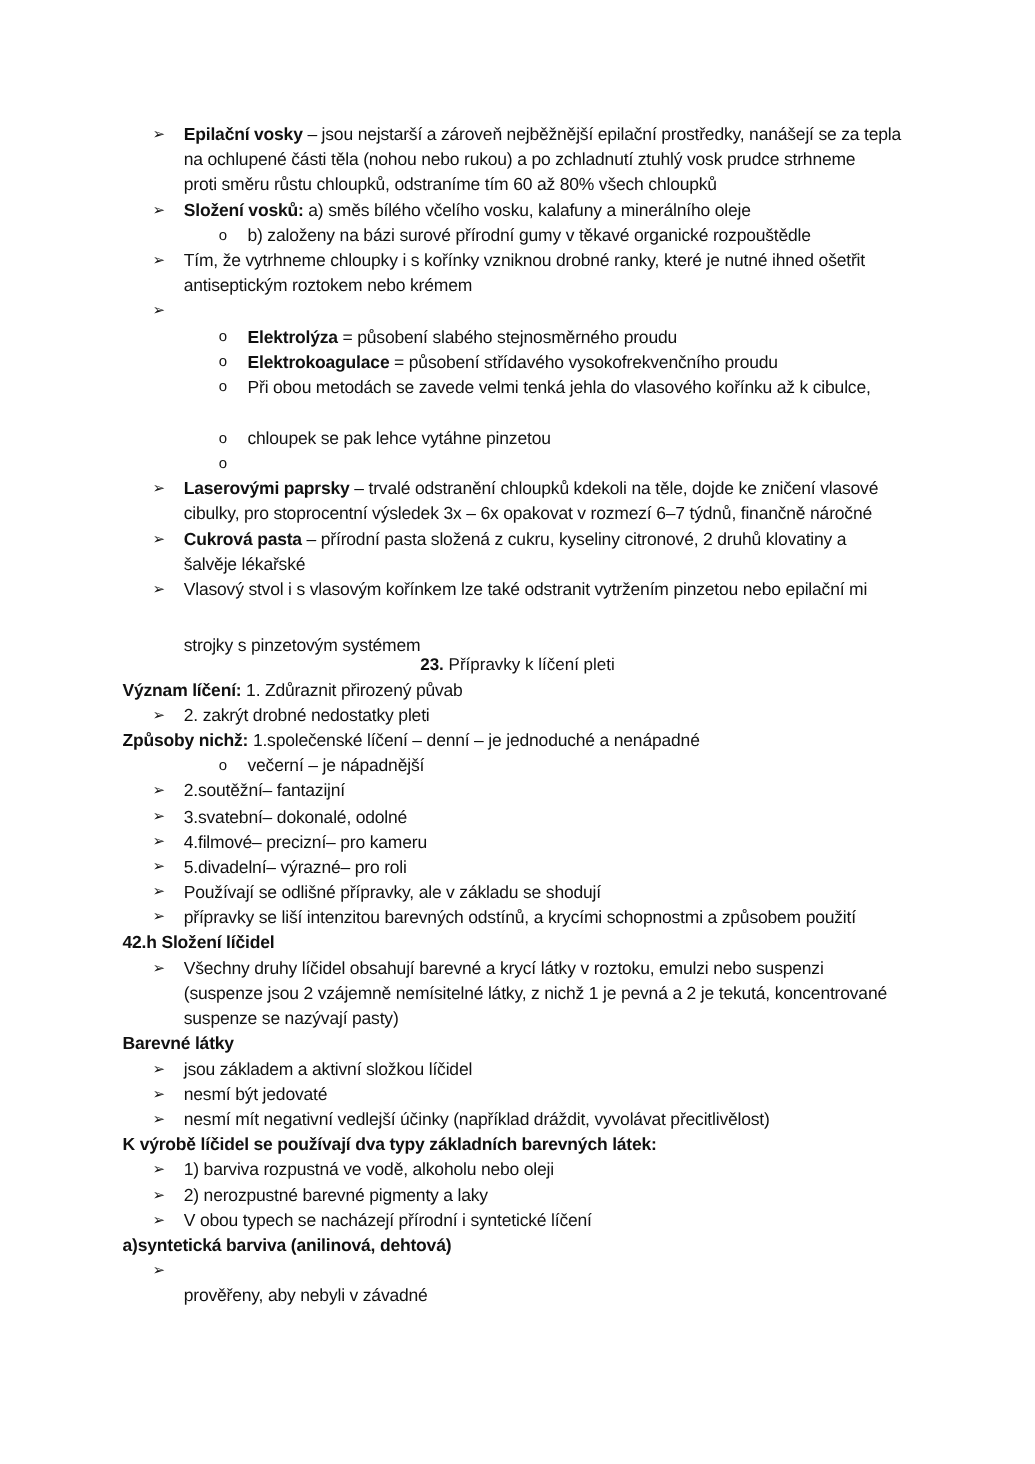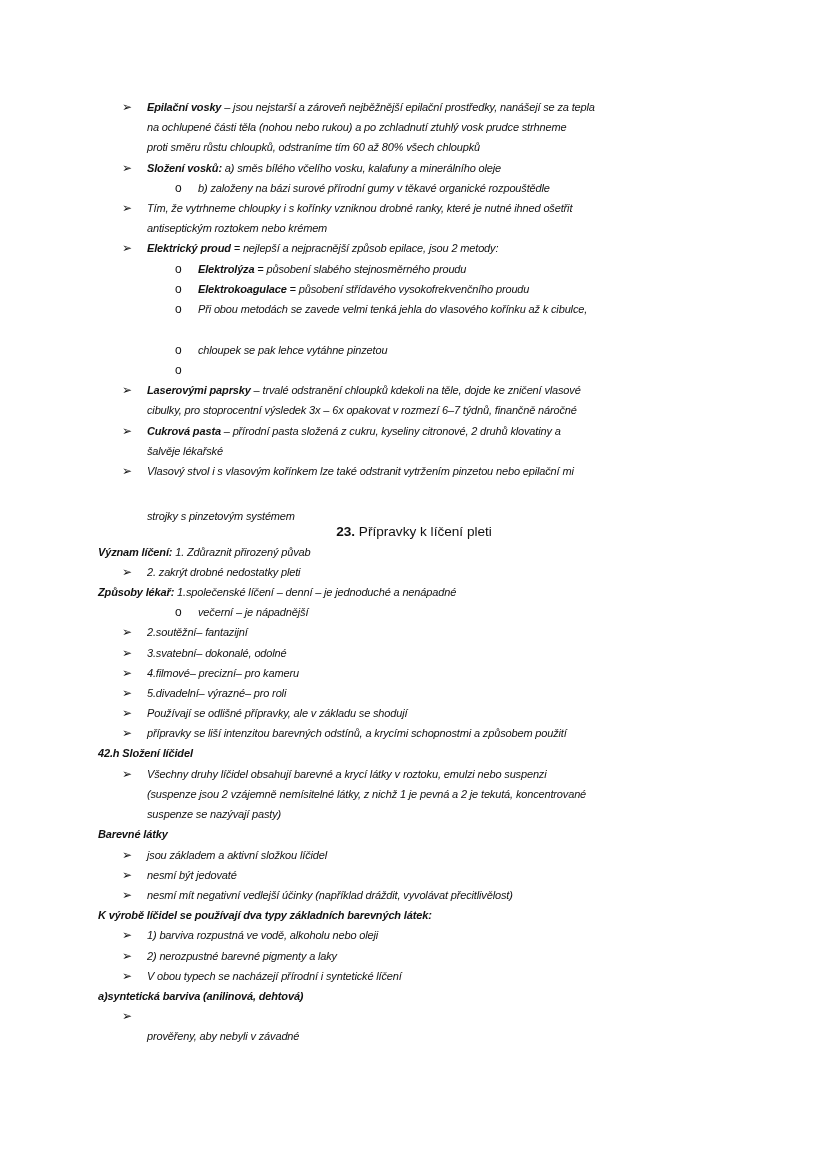--- a/index.html
+++ b/index.html
@@ -1,19 +1,19 @@
 <!DOCTYPE html>
 <html><head>
 <meta charset="utf-8">
 <style>
   html, body { margin: 0; padding: 0; background: #ffffff; }
   body { width: 828px; height: 1171px; position: relative; overflow: hidden;
          font-family: "Liberation Sans", sans-serif; color: #111; }
   .page { position: absolute; left: 0; top: 0; width: 828px; height: 1171px; }
-  .line { position: absolute; font-size: 11px; line-height: 20px; white-space: nowrap; letter-spacing: -0.15px; font-style: italic; }
+  .line { position: absolute; font-size: 14px; line-height: 20px; white-space: nowrap; letter-spacing: -0.15px; }
   .b { font-weight: bold; }
   .arrow { position: absolute; font-size: 12px; line-height: 20px; }
   .circ { position: absolute; font-size: 12px; line-height: 20px; }
   .center { position: absolute; left: 0; width: 828px; text-align: center; font-size: 13.6px; line-height: 20px; }
 </style>
 </head>
 <body>
 
 <div class="page">
 
@@ -25,21 +25,20 @@
   <span class="arrow" style="left:122px;top:158px">➢</span>
   <div class="line" style="left:147px;top:158px"><span class="b">Složení vosků:</span><span> a) směs bílého včelího vosku, kalafuny a minerálního oleje</span></div>
   <span class="circ" style="left:175px;top:178px">o</span>
   <div class="line" style="left:198px;top:178px">b) založeny na bázi surové přírodní gumy v těkavé organické rozpouštědle</div>
 
   <span class="arrow" style="left:122px;top:198px">➢</span>
   <div class="line" style="left:147px;top:198px">Tím, že vytrhneme chloupky i s kořínky vzniknou drobné ranky, které je nutné ihned ošetřit</div>
   <div class="line" style="left:147px;top:218px">antiseptickým roztokem nebo krémem</div>
 
   <span class="arrow" style="left:122px;top:238px">➢</span>
-  <div class="line" style="left:147px;top:238px"><span class="b">Elektrický proud</span><span> = nejlepší a nejpracnější způsob epilace, jsou 2 metody:</span></div>
 
   <span class="circ" style="left:175px;top:259px">o</span>
   <div class="line" style="left:198px;top:259px"><span class="b">Elektrolýza</span><span> = působení slabého stejnosměrného proudu</span></div>
 
   <span class="circ" style="left:175px;top:279px">o</span>
   <div class="line" style="left:198px;top:279px"><span class="b">Elektrokoagulace</span><span> = působení střídavého vysokofrekvenčního proudu</span></div>
 
   <span class="circ" style="left:175px;top:299px">o</span>
   <div class="line" style="left:198px;top:299px">Při obou metodách se zavede velmi tenká jehla do vlasového kořínku až k cibulce,</div>
 
@@ -59,21 +58,21 @@
   <span class="arrow" style="left:122px;top:461px">➢</span>
   <div class="line" style="left:147px;top:461px">Vlasový stvol i s vlasovým kořínkem lze také odstranit vytržením pinzetou nebo epilační mi</div>
   <div class="line" style="left:147px;top:506px">strojky s pinzetovým systémem</div>
 
   <div class="center" style="top:522px"><span class="b">23.</span><span> Přípravky k líčení pleti</span></div>
 
   <div class="line" style="left:98px;top:542px"><span class="b">Význam líčení:</span><span> 1. Zdůraznit přirozený půvab</span></div>
   <span class="arrow" style="left:122px;top:562px">➢</span>
   <div class="line" style="left:147px;top:562px">2. zakrýt drobné nedostatky pleti</div>
 
-  <div class="line" style="left:98px;top:582px"><span class="b">Způsoby lékař:</span><span> 1.společenské líčení – denní – je jednoduché a nenápadné</span></div>
+  <div class="line" style="left:98px;top:582px"><span class="b">Způsoby nichž:</span><span> 1.společenské líčení – denní – je jednoduché a nenápadné</span></div>
   <span class="circ" style="left:175px;top:602px">o</span>
   <div class="line" style="left:198px;top:602px">večerní – je nápadnější</div>
 
   <span class="arrow" style="left:122px;top:622px">➢</span>
   <div class="line" style="left:147px;top:622px">2.soutěžní– fantazijní</div>
   <span class="arrow" style="left:122px;top:643px">➢</span>
   <div class="line" style="left:147px;top:643px">3.svatební– dokonalé, odolné</div>
   <span class="arrow" style="left:122px;top:663px">➢</span>
   <div class="line" style="left:147px;top:663px">4.filmové– precizní– pro kameru</div>
   <span class="arrow" style="left:122px;top:683px">➢</span>

